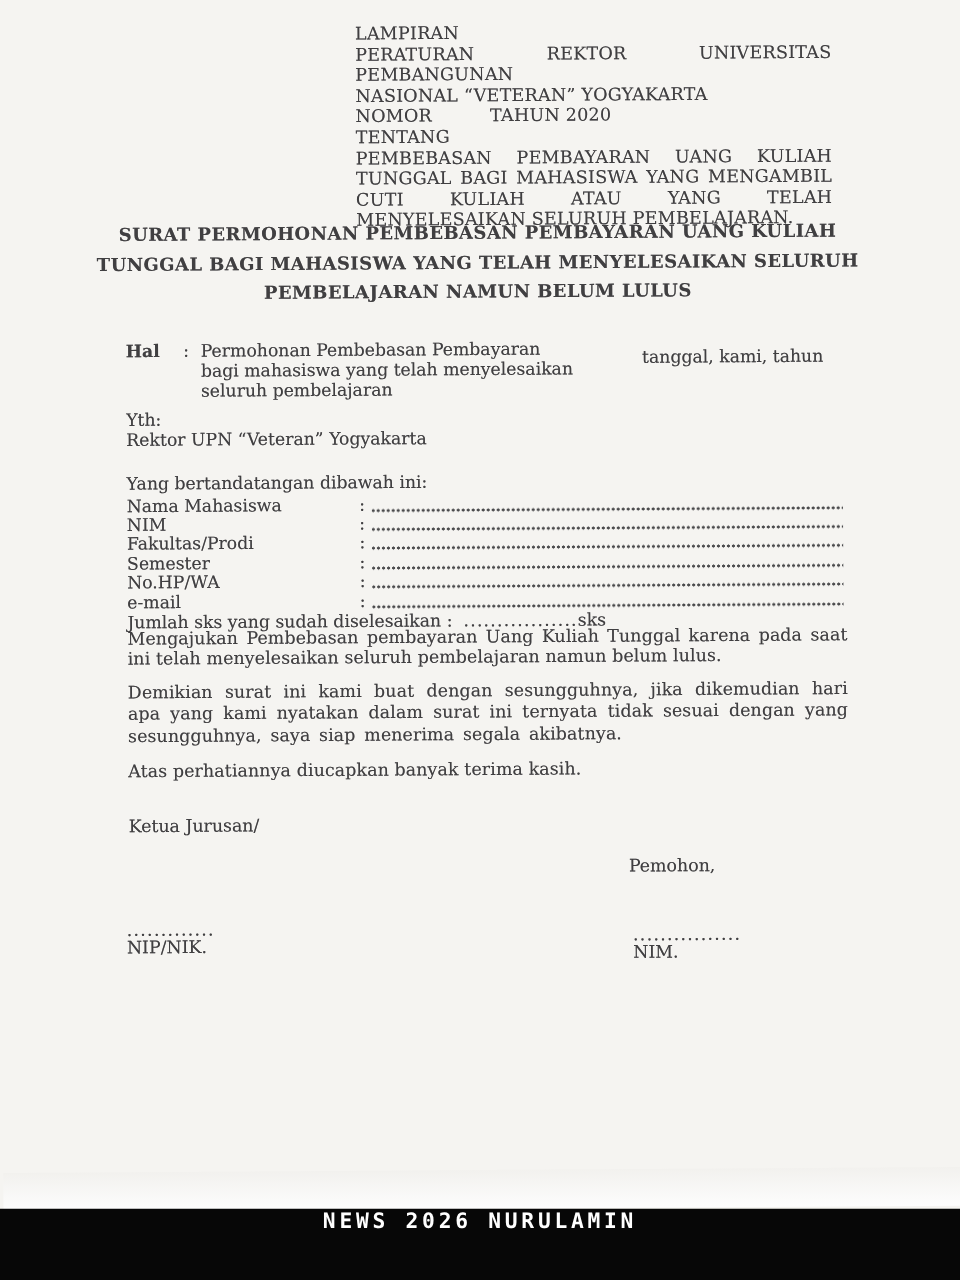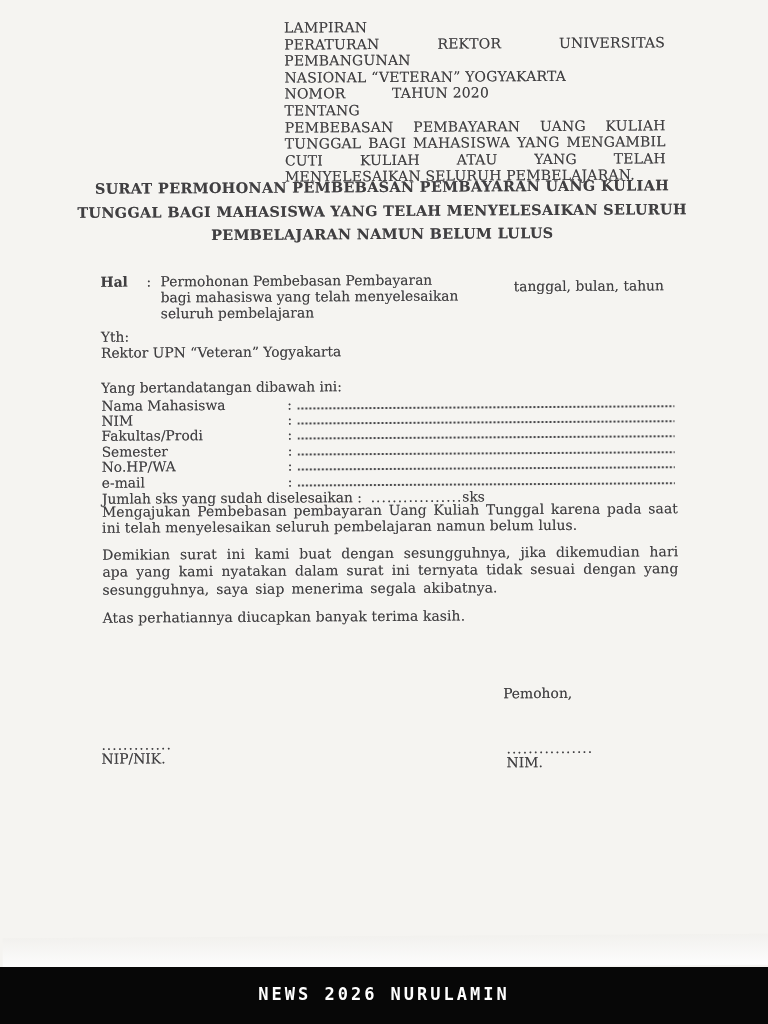--- a/index.html
+++ b/index.html
@@ -126,21 +126,21 @@
     background: linear-gradient(#f2f1ee, #fdfdfd);
   }
 
   
   .footer-bar {
     position: absolute;
     left: 0; right: 0; bottom: 0;
     height: 57px;
     background: #070707;
     display: flex;
-    align-items: center;
+    align-items: flex-start;
     justify-content: center;
   }
   .footer-caption {
     color: #ffffff;
     font-family: "DejaVu Sans Mono", "Liberation Mono", monospace;
     font-weight: bold;
     font-size: 17px;
     letter-spacing: 3px;
     margin-bottom: 4px;
   }
@@ -171,21 +171,21 @@
   <div class="subject-block txt">
     <div class="subject-label">Hal</div>
     <div class="subject-colon">:</div>
     <div class="subject-lines">
       <div>Permohonan Pembebasan Pembayaran</div>
       <div>bagi mahasiswa yang telah menyelesaikan</div>
       <div>seluruh pembelajaran</div>
     </div>
   </div>
 
-  <div class="date-note txt">tanggal, bulan, tahun</div>
+  <div class="date-note txt">tanggal, kami, tahun</div>
 
   <div class="addressee txt">
     <div>Yth:</div>
     <div>Rektor UPN “Veteran” Yogyakarta</div>
   </div>
 
   <div class="form-block txt">
     <div class="form-intro">Yang bertandatangan dibawah ini:</div>
 
     <div class="form-row">
@@ -220,20 +220,21 @@
     </div>
 
     <div class="sks-row"><span>Jumlah sks yang sudah diselesaikan :  </span><span class="sig-dots">.................</span><span>sks</span></div>
   </div>
 
   <div class="para txt" id="para1">Mengajukan Pembebasan pembayaran Uang Kuliah Tunggal karena pada saat ini telah menyelesaikan seluruh pembelajaran namun belum lulus.</div>
   <div class="para txt" id="para2">Demikian surat ini kami buat dengan sesungguhnya, jika dikemudian hari apa yang kami nyatakan dalam surat ini ternyata tidak sesuai dengan yang sesungguhnya, saya siap menerima segala akibatnya.</div>
   <div class="para txt" id="closing">Atas perhatiannya diucapkan banyak terima kasih.</div>
 
   <div class="sig txt" id="sig-left">
+    <div>Ketua Jurusan/</div>
   </div>
   <div class="sig txt" id="sig-right-title">Pemohon,</div>
 
   <div class="sig-id txt" id="sig-left-id">
     <div class="sig-dots">.............</div>
     <div>NIP/NIK.</div>
   </div>
   <div class="sig-id txt" id="sig-right-id">
     <div class="sig-dots">................</div>
     <div>NIM.</div>

